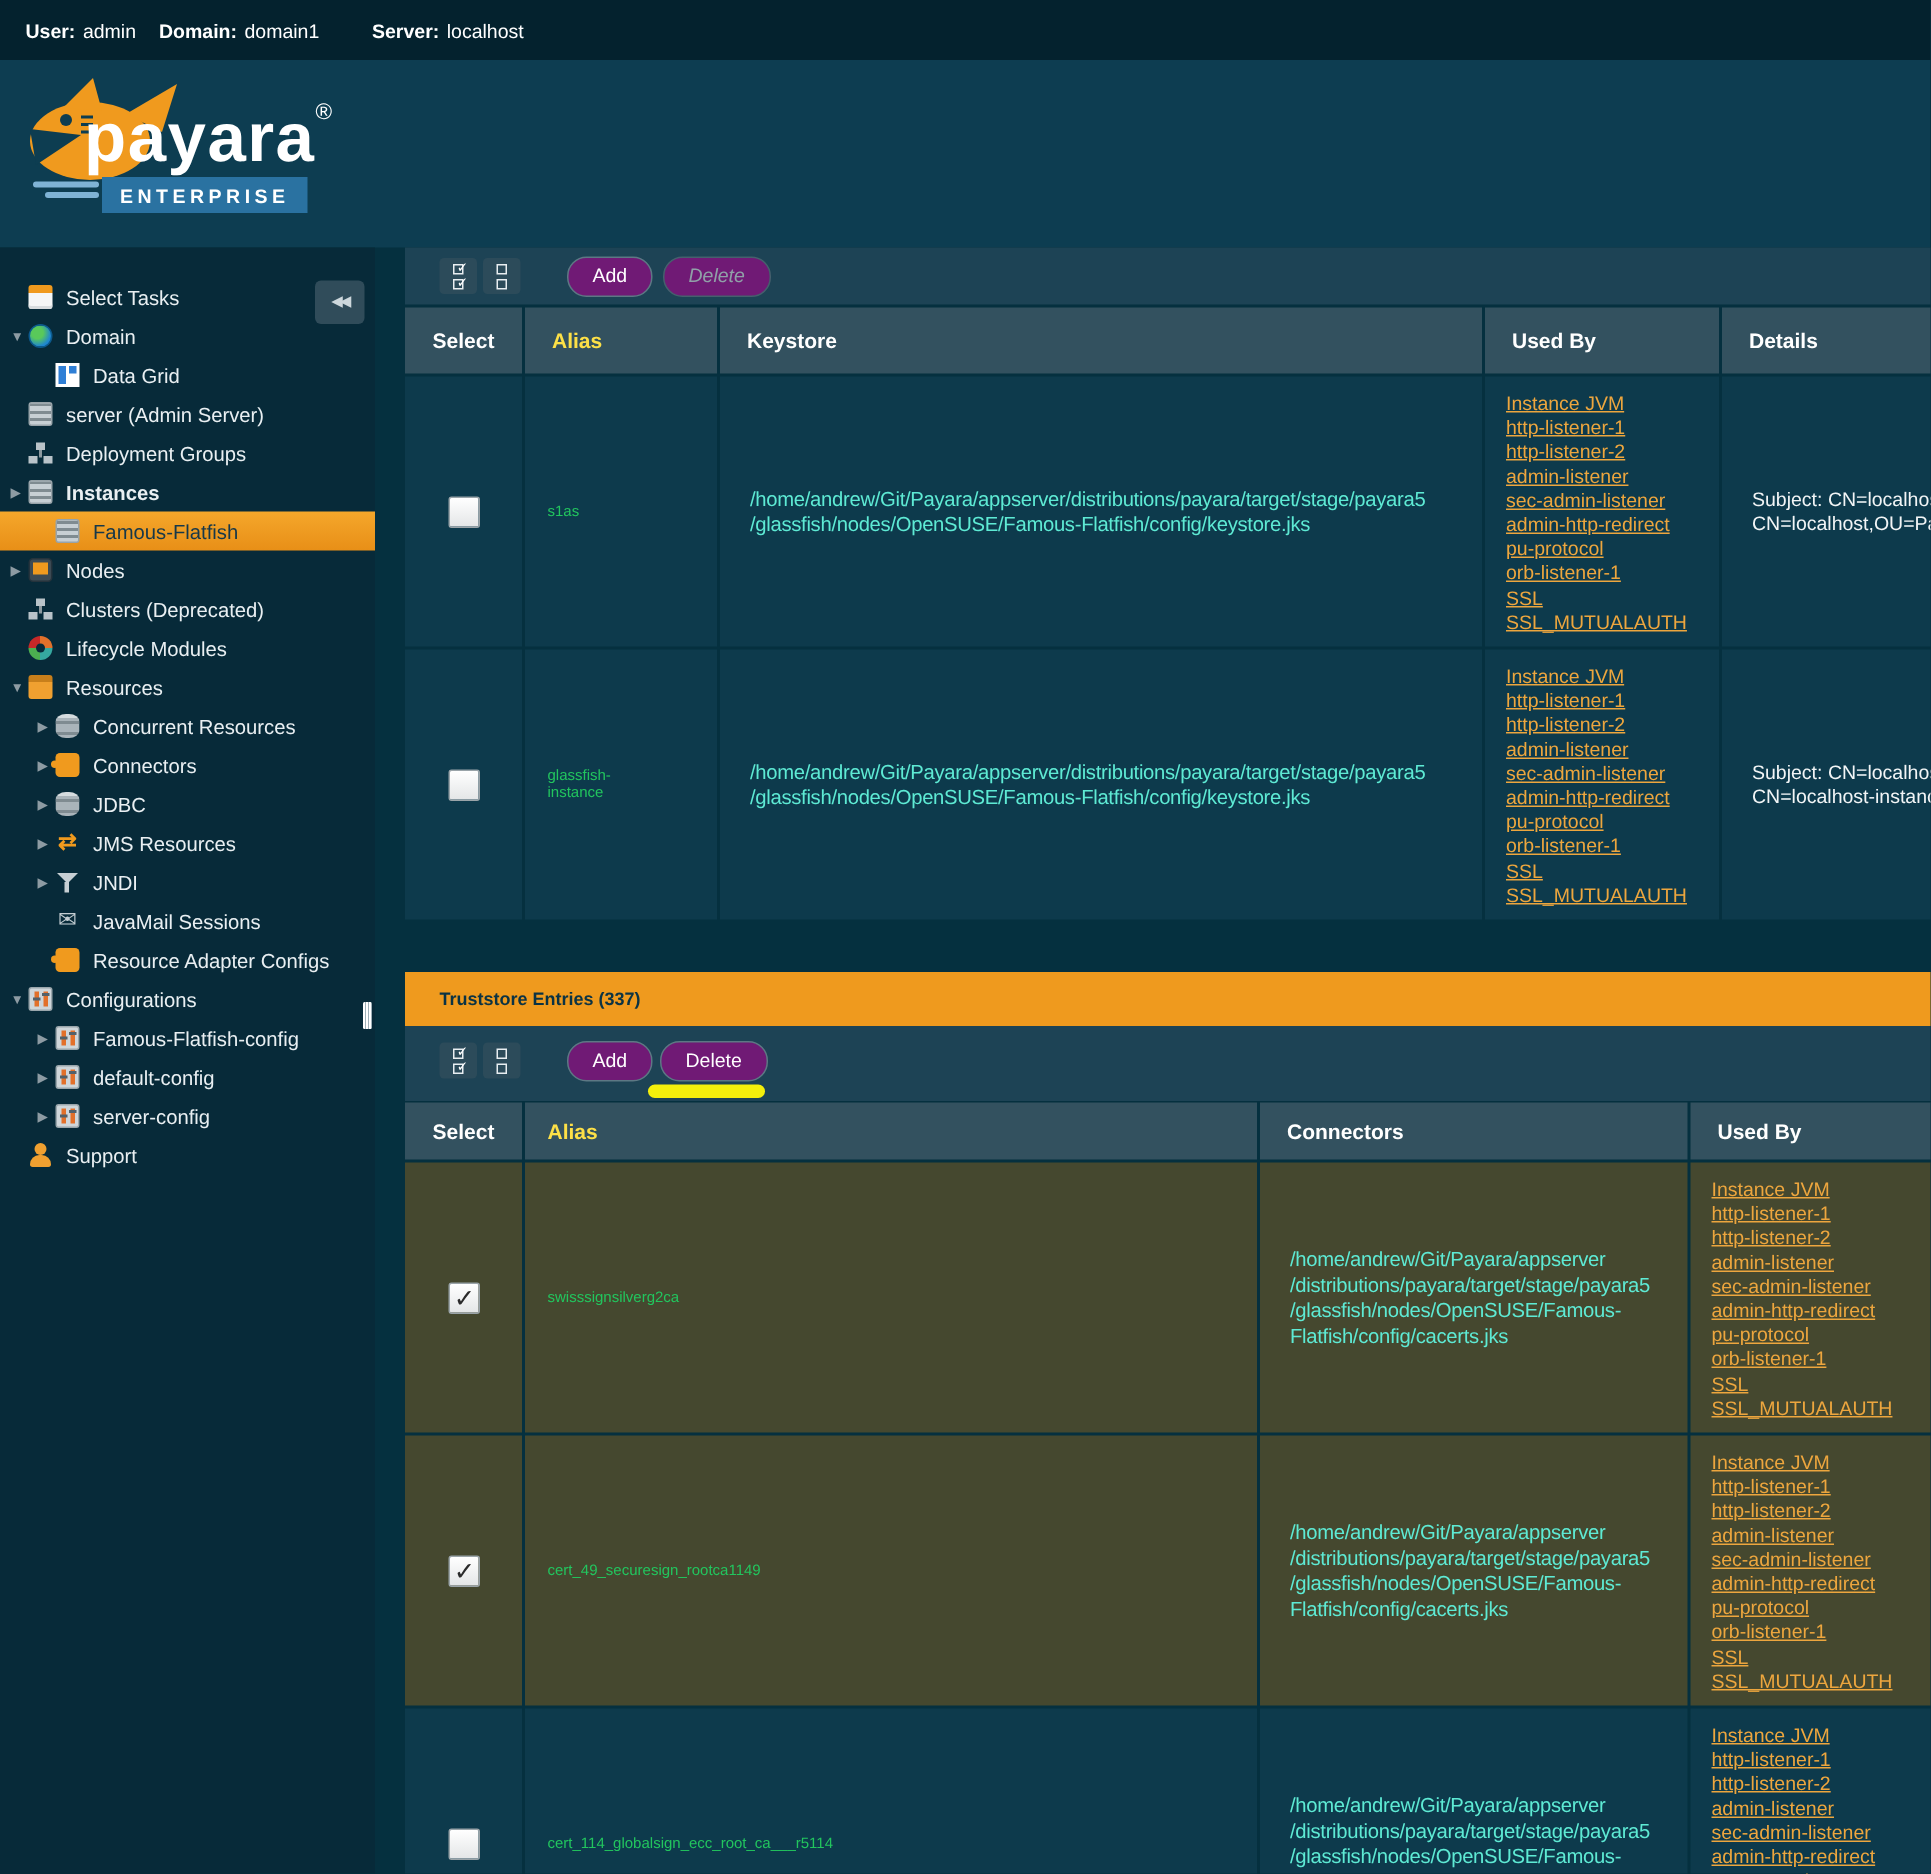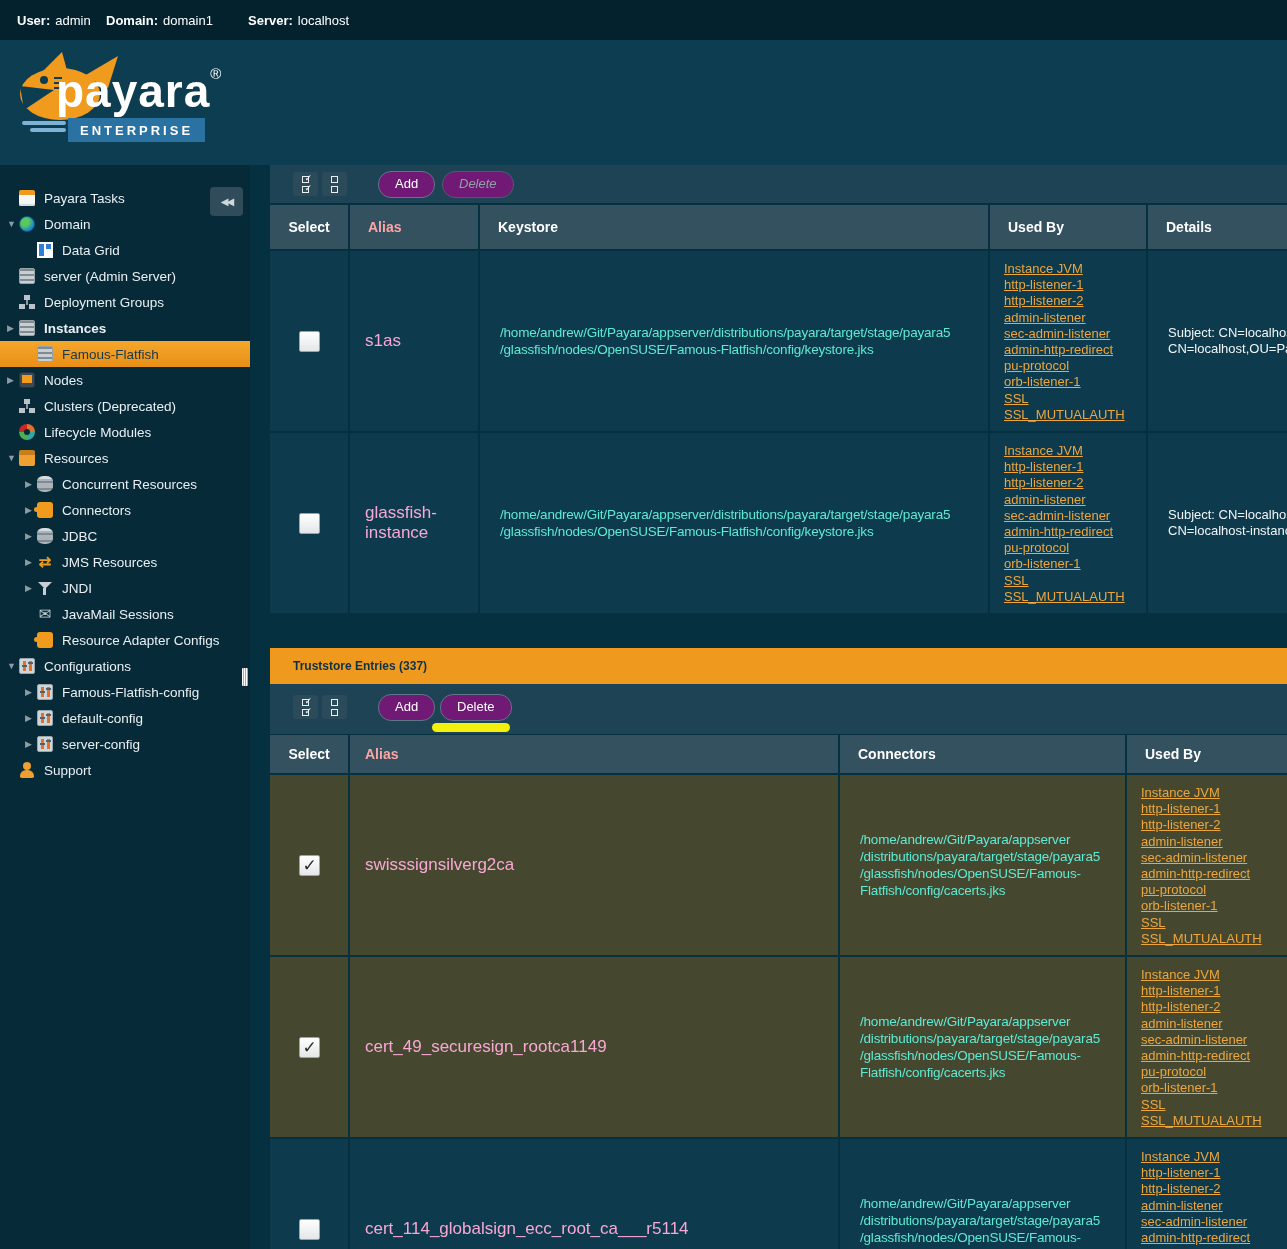--- a/index.html
+++ b/index.html
@@ -79,27 +79,27 @@
   .mini-ck::after { content:"\2713"; position:absolute; left:1.5px; top:-4px; font-size:9px; color:#fff; }
   .btn { position:absolute; top:6px; height:27px; border-radius:13px; background:#701a75; border:1px solid #5d7884; color:#fff; font-size:13px; text-align:center; line-height:23px; padding:0 16px; cursor:pointer; font-family:"Liberation Sans",sans-serif; }
   .btn.disabled { color:#90a0a8; font-style:italic; border-color:#45606d; cursor:default; }
   .hl-pill { position:absolute; background:#f4ef0b; border-radius:5px; }
 
   .grid { position:absolute; display:grid; grid-gap:2px; }
   .cell { background:#0d3a4c; position:relative; }
   .hcell { background:#33515f; display:flex; align-items:center; font-size:14px; font-weight:bold; color:#fff; }
   .hcell.center { justify-content:center; }
   .hcell .ht { padding-left:18px; }
-  .hcell.alias-h { color:#fca5a5; }
+  .hcell.alias-h { color:#fde047; }
 
   .cell.olive { background:#45482f; }
   .selcell { display:flex; align-items:center; justify-content:center; }
   .cbox { width:21px; height:21px; background:linear-gradient(#ffffff,#e4e6e7); border:1px solid #9aa4a9; border-radius:2px; position:relative; cursor:pointer; }
   .cbox.checked::after { content:"\2713"; position:absolute; left:3px; top:-1px; font-size:17px; color:#2b2b2b; }
-  .aliascell { display:flex; align-items:center; font-size:17px; color:#f9a8d4; padding-left:15px; white-space:pre-line; }
+  .aliascell { display:flex; align-items:center; font-size:10px; color:#22c55e; padding-left:15px; white-space:pre-line; }
   .pathcell { display:flex; align-items:center; font-size:13.5px; color:#5eead4; padding-left:20px; padding-right:10px; white-space:pre-line; line-height:17px; letter-spacing:-0.2px; }
   .usedbycell { padding:10px 6px 0 14px; }
   .usedbycell a { display:block; font-size:13px; line-height:16.2px; color:#eda63e; text-decoration:underline; cursor:pointer; white-space:nowrap; }
   .detailcell { display:flex; align-items:center; font-size:13px; color:#f2f5f6; padding-left:20px; white-space:pre; line-height:16px; }
 
   .orangebar { position:absolute; left:0; width:1140px; height:36px; background:#ef9a1e; display:flex; align-items:center; }
   .orangebar span { font-size:12px; font-weight:bold; color:#0b3344; padding-left:23px;text-align:center; }
 </style>
 </head>
 <body>
@@ -127,21 +127,21 @@
     <div class="ent-badge">ENTERPRISE</div>
   </div>
 </div>
 
 <div class="sidebar">
   <div class="collapse-btn">◀◀</div>
   <div class="stree" id="sidebar-list">
       <div class="srow lvl0">
         <span class="arr"></span>
         <span class="tico t-tasks"></span>
-        <span class="lbl">Payara Tasks</span>
+        <span class="lbl">Select Tasks</span>
       </div>
       <div class="srow lvl0">
         <span class="arr">▼</span>
         <span class="tico t-globe"></span>
         <span class="lbl">Domain</span>
       </div>
       <div class="srow lvl1">
         <span class="arr"></span>
         <span class="tico t-datagrid"></span>
         <span class="lbl">Data Grid</span>

